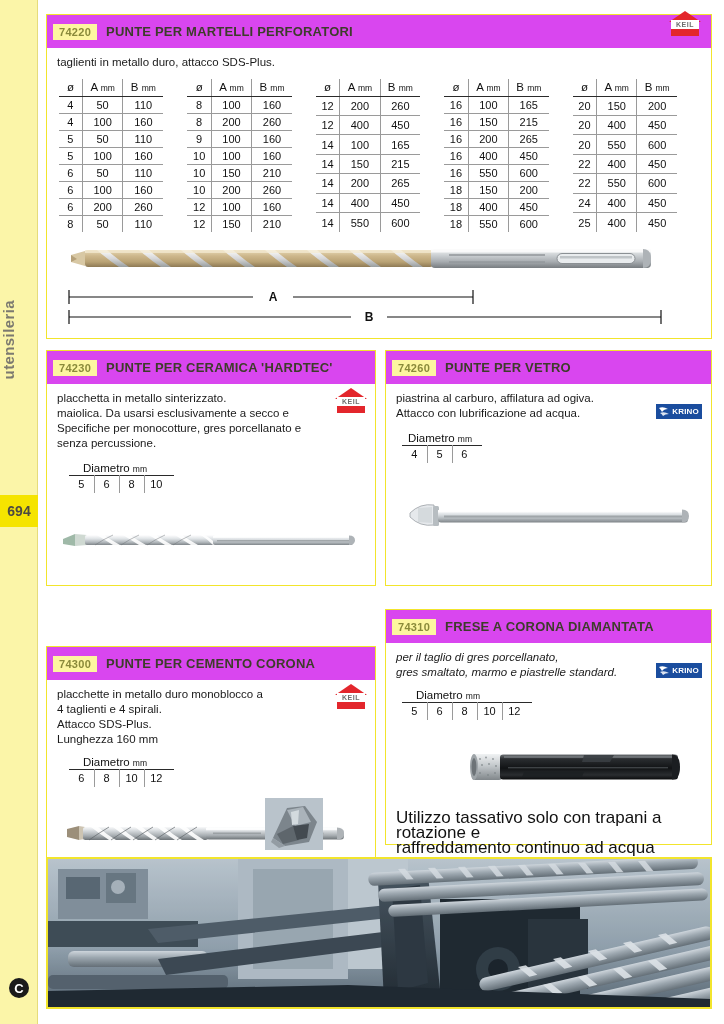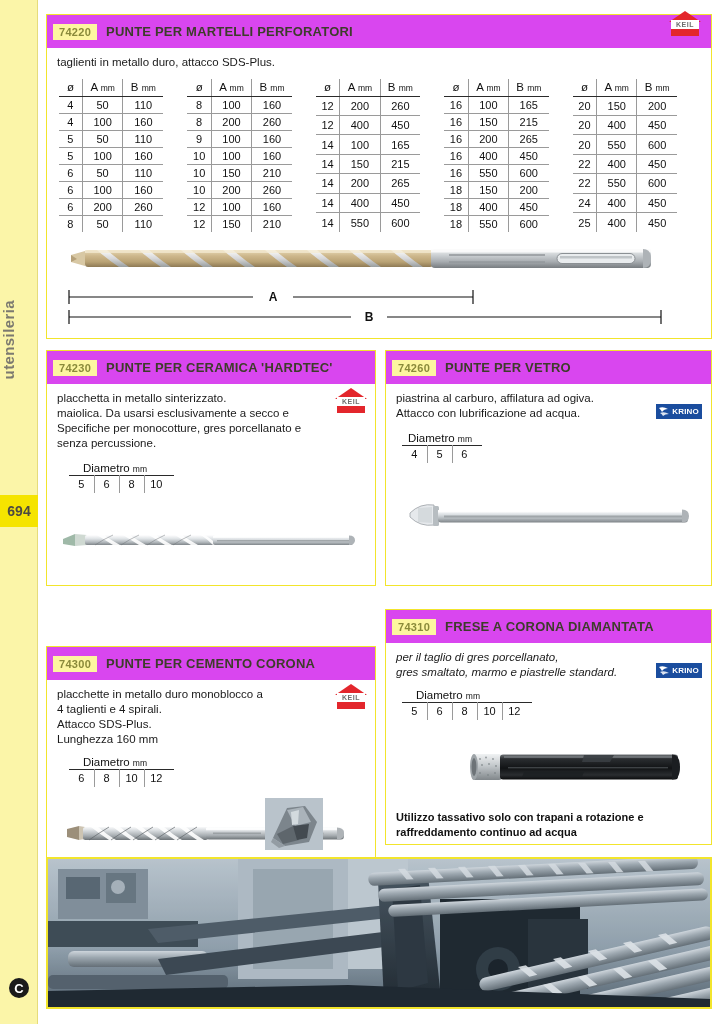--- a/index.html
+++ b/index.html
@@ -114,21 +114,21 @@
   }
   .diam-table td:last-child { border-right: none; padding-right: 6px; width: 30px; }
 
   
   .bit-svg { display: block; }
 
   
   .dim-wrap { position: relative; }
 
   .warn-text {
-    font-size: 11px; font-weight: bold; color: #111; line-height: 15px;
+    font-size: 17px; font-weight: normal; color: #111; line-height: 15px;
   }
 
   
   .photo-frame {
     position: absolute; left: 46px; top: 857px; width: 666px; height: 152px;
     border: 2px solid #f2e52c; overflow: hidden; background: #2b3239;
   }
   .inset-frame {
     position: absolute; overflow: hidden; background: #9aa7b0;
   }

